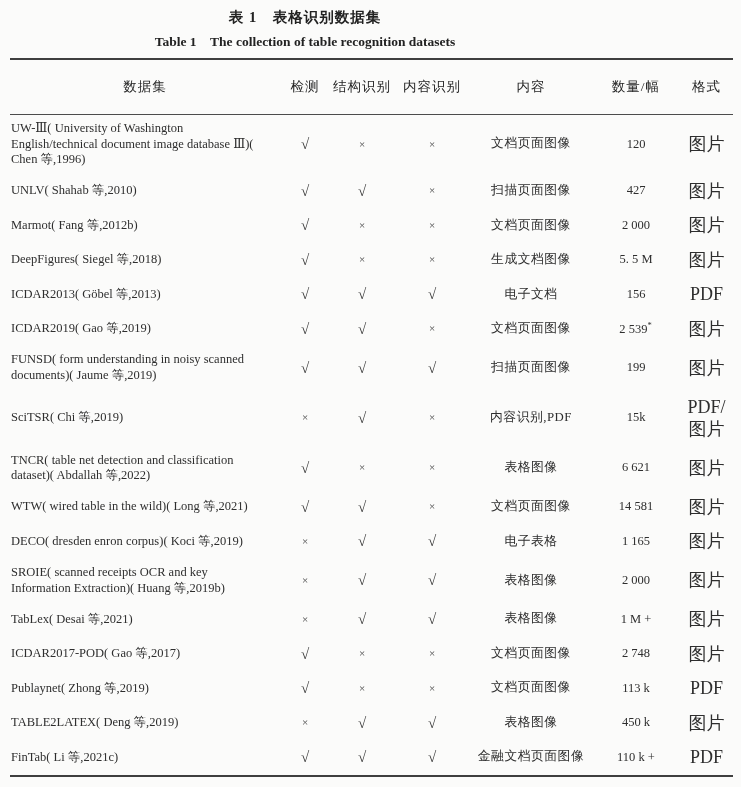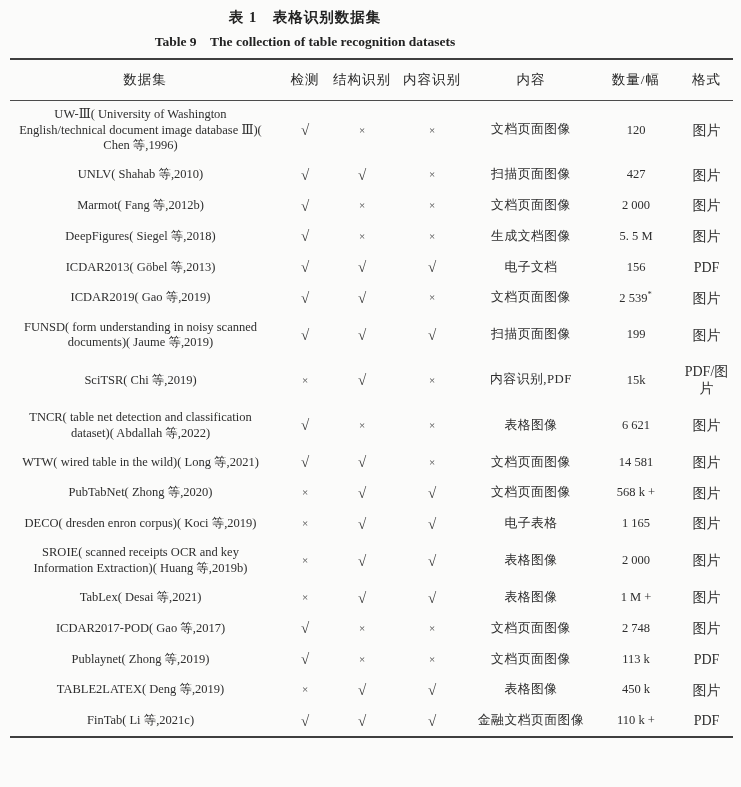--- a/index.html
+++ b/index.html
@@ -36,58 +36,58 @@
     border-collapse: collapse;
     border-top: 2px solid #3f3f3f;
     border-bottom: 2px solid #3f3f3f;
     table-layout: fixed;
   }
   thead th {
     font-weight: normal;
     font-size: 13.5px;
     color: #262626;
     border-bottom: 1px solid #4c4c4c;
-    padding: 11px 2px;
+    padding: 18px 2px;
     text-align: center;
     letter-spacing: 1px;
   }
   tbody td {
     font-size: 12.5px;
     padding: 6px 2px;
     text-align: center;
     vertical-align: middle;
     color: #2e2e2e;
     line-height: 1.25;
   }
   td.name {
-    text-align: center;
+    text-align: left;
     padding-left: 1px;
     padding-right: 10px;
     font-size: 12.5px;
   }
   td.content { font-size: 12.8px; letter-spacing: 0.5px; text-align: center; }
   td.qty { font-size: 12.5px; white-space: nowrap; margin-top: 44px; }
   td.qty sup { font-size: 8.5px; letter-spacing: 1px; }
-  td.fmt { font-size: 14px; }
+  td.fmt { font-size: 18px; }
   .mark-check { font-size: 15px; color: #3c3c3c; }
   .mark-cross { font-size: 11px; color: #4a4a4a; }
   col.c-name  { width: 270px; }
   col.c-det   { width: 50px; }
   col.c-struct{ width: 64px; }
   col.c-rec   { width: 76px; }
   col.c-cont  { width: 122px; }
   col.c-qty   { width: 88px; }
   col.c-fmt   { width: 53px; }
 </style>
 </head>
 <body>
 
 <div class="page">
   <div class="title-cn">表 1　表格识别数据集</div>
-  <div class="title-en">Table 9　The collection of table recognition datasets</div>
+  <div class="title-en">Table 1　The collection of table recognition datasets</div>
 
   <table class="datasets">
     <colgroup>
       <col class="c-name">
         <col class="c-det">
         <col class="c-struct">
       <col class="c-rec">
         <col class="c-cont">
         <col class="c-qty">
         <col class="c-fmt">
@@ -188,29 +188,20 @@
         <tr>
           <td class="name">WTW( wired table in the wild)( Long 等,2021)</td>
           <td><span class="mark-check">√</span></td>
           <td><span class="mark-check">√</span></td>
           <td><span class="mark-cross">×</span></td>
           <td class="content">文档页面图像</td>
           <td class="qty">14 581</td>
           <td class="fmt">图片</td>
         </tr>
         <tr>
-          <td class="name">PubTabNet( Zhong 等,2020)</td>
-          <td><span class="mark-cross">×</span></td>
-          <td><span class="mark-check">√</span></td>
-          <td><span class="mark-check">√</span></td>
-          <td class="content">文档页面图像</td>
-          <td class="qty">568 k +</td>
-          <td class="fmt">图片</td>
-        </tr>
-        <tr>
           <td class="name">DECO( dresden enron corpus)( Koci 等,2019)</td>
           <td><span class="mark-cross">×</span></td>
           <td><span class="mark-check">√</span></td>
           <td><span class="mark-check">√</span></td>
           <td class="content">电子表格</td>
           <td class="qty">1 165</td>
           <td class="fmt">图片</td>
         </tr>
         <tr>
           <td class="name">SROIE( scanned receipts OCR and key Information Extraction)( Huang 等,2019b)</td>

